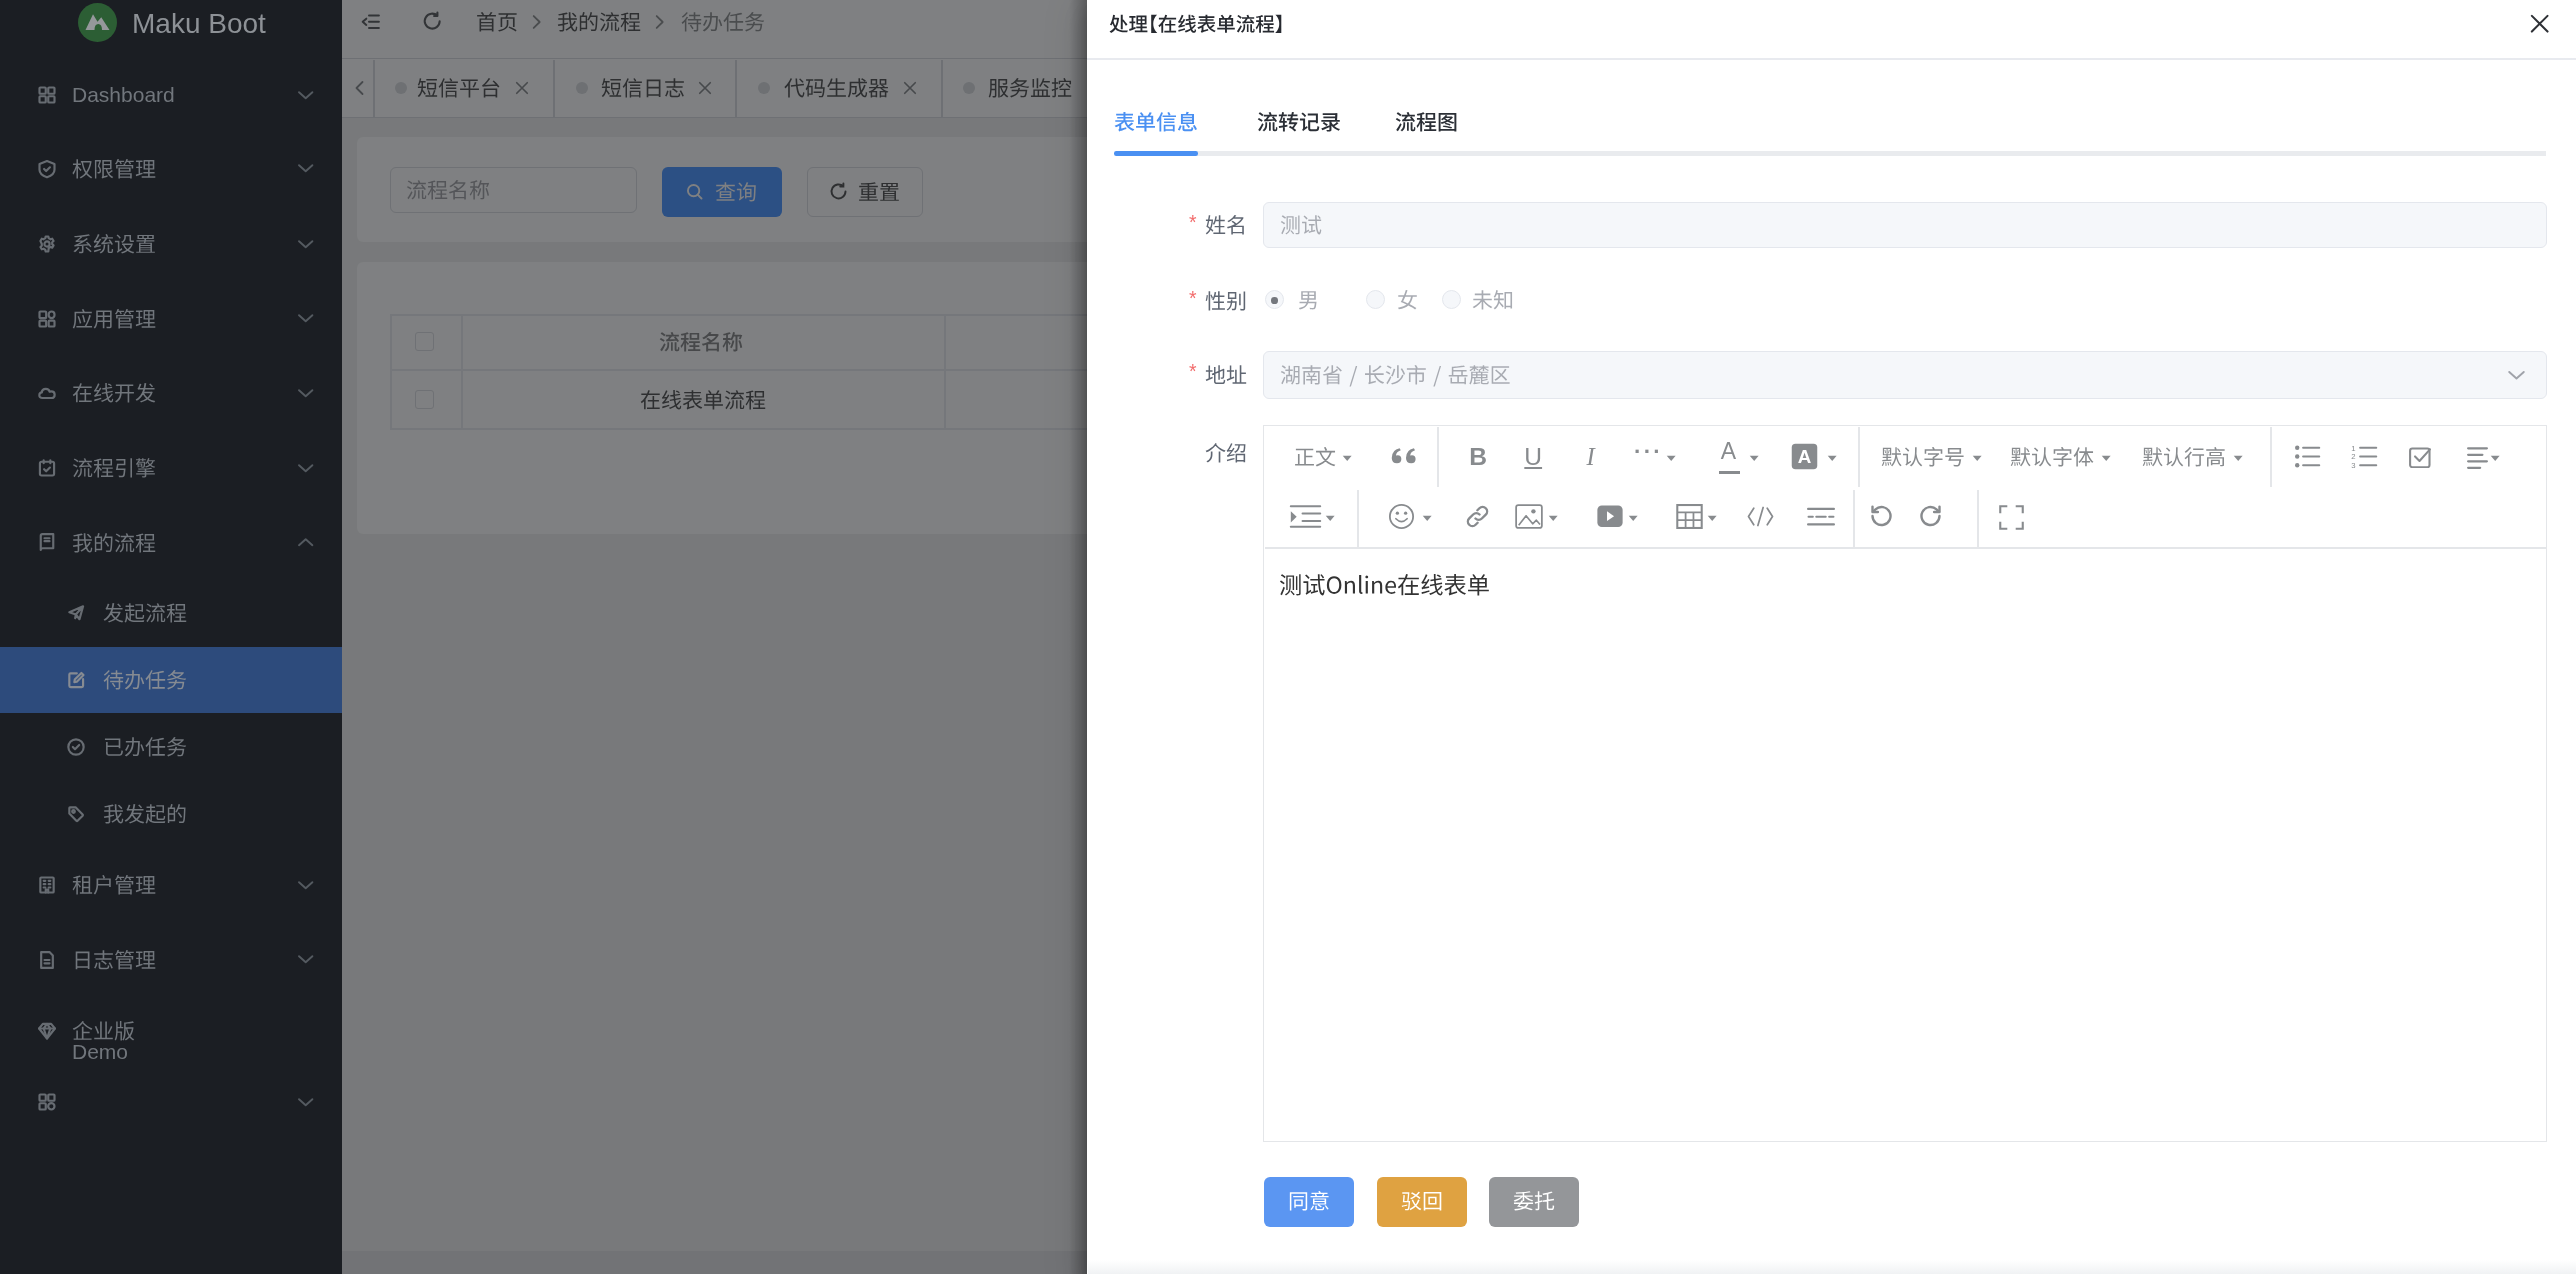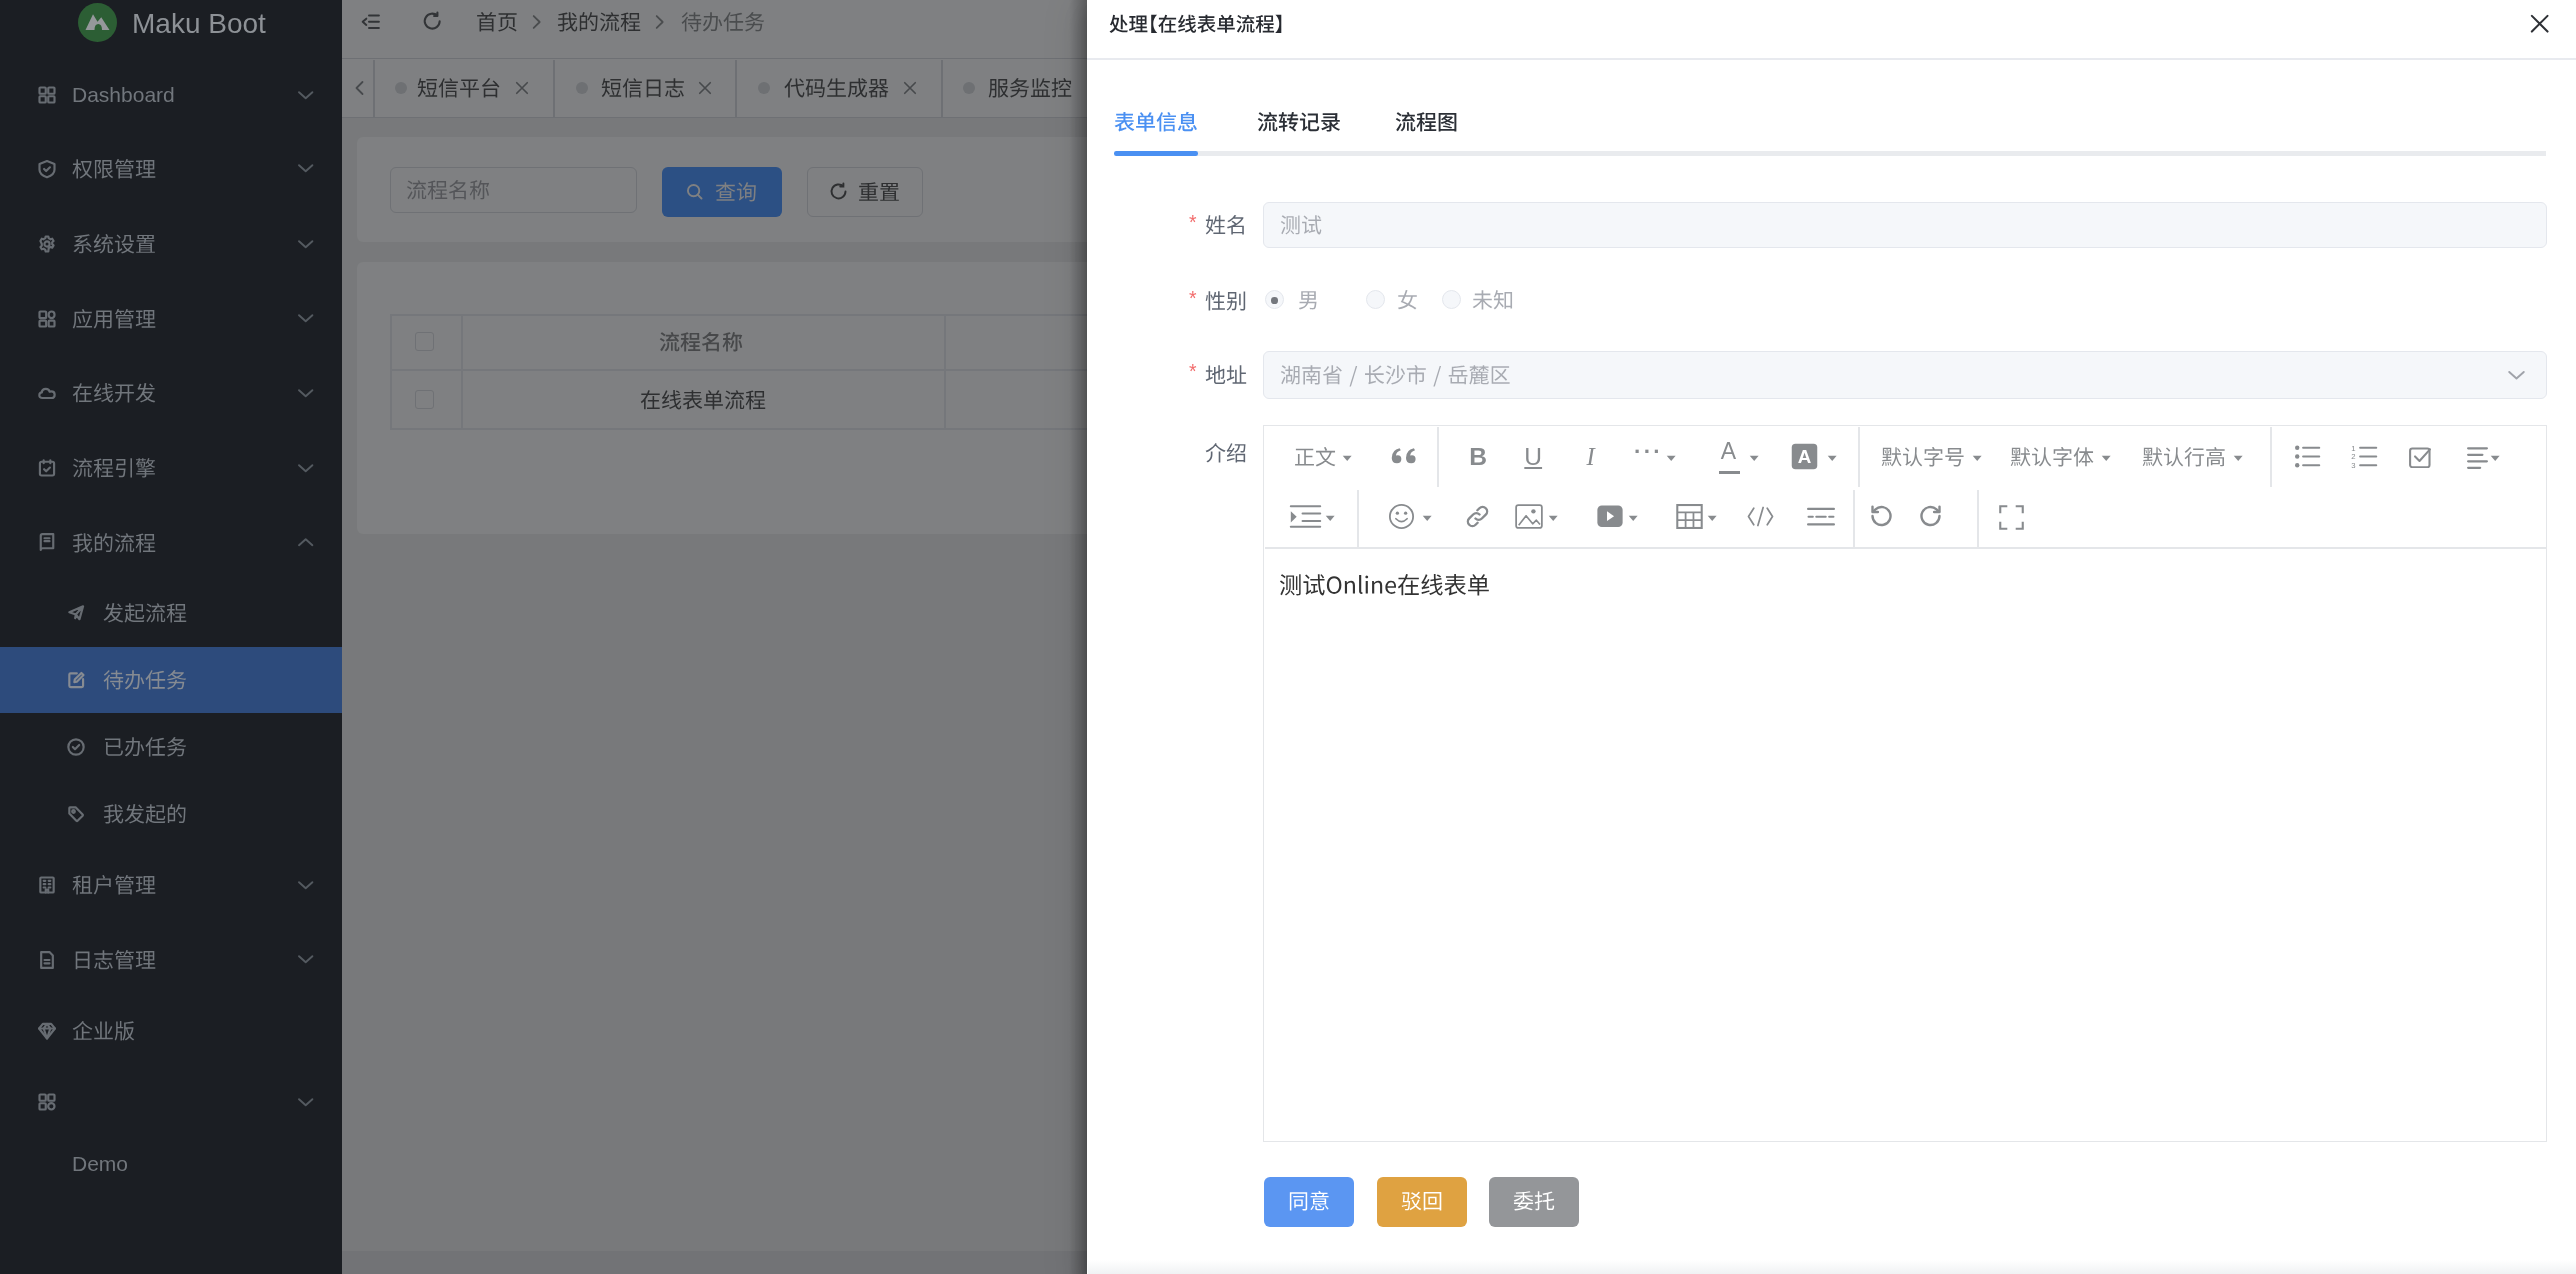--- a/index.html
+++ b/index.html
@@ -158,21 +158,21 @@
         <use href="#g4e1a" x="1000"></use>
         <use href="#g7248" x="2000"></use>
       </g>
     </svg>
 <svg class="abs" style="left:37px;top:1092px" width="20" height="20" viewBox="0 0 24 24">
       <rect x="3" y="3" width="7.5" height="7.5" rx="1" fill="none" stroke="#676c72" stroke-width="2.6" stroke-linecap="round" stroke-linejoin="round"></rect>
       <rect x="13.5" y="3" width="7.5" height="7.5" rx="1" fill="none" stroke="#676c72" stroke-width="2.6" stroke-linecap="round" stroke-linejoin="round"></rect>
       <rect x="3" y="13.5" width="7.5" height="7.5" rx="1" fill="none" stroke="#676c72" stroke-width="2.6" stroke-linecap="round" stroke-linejoin="round"></rect>
       <circle cx="17.2" cy="17.2" r="3.8" fill="none" stroke="#676c72" stroke-width="2.6" stroke-linecap="round" stroke-linejoin="round"></circle>
     </svg>
-<div class="abs" style="left:72px;top:1149px;font-size:21px;line-height:30px;color:#71767c">Demo</div>
+<div class="abs" style="left:72px;top:1037px;font-size:21px;line-height:30px;color:#71767c">Demo</div>
 <svg class="abs" style="left:296px;top:1097px" width="19.4" height="10.4" viewBox="0 0 26 14">
       <path d="M4 3 L13 11 L22 3" fill="none" stroke="#545a60" stroke-width="2.6" stroke-linecap="round" stroke-linejoin="round" transform=""></path>
     </svg>
 <div class="abs" style="left:0;top:647px;width:342px;height:66px;background:#2d4b7c"></div>
 <svg class="abs" style="left:66px;top:603px" width="20" height="20" viewBox="0 0 24 24">
       <path d="M4 11.2 L20.5 4 L16.2 19.5 L11.8 13.8 Z M11.8 13.8 L20.5 4 M11.8 13.8 L11 18.3" fill="none" stroke="#676c72" stroke-width="2.6" stroke-linecap="round" stroke-linejoin="round"></path>
     </svg>
 <svg class="t" style="left:103px;top:613px" width="1.5" height="1.5" viewBox="0 0 2 2">
       <g fill="#71767c" transform="translate(0,10.36) scale(0.02800,-0.02800)">
         <use href="#g53d1" x="0"></use>

